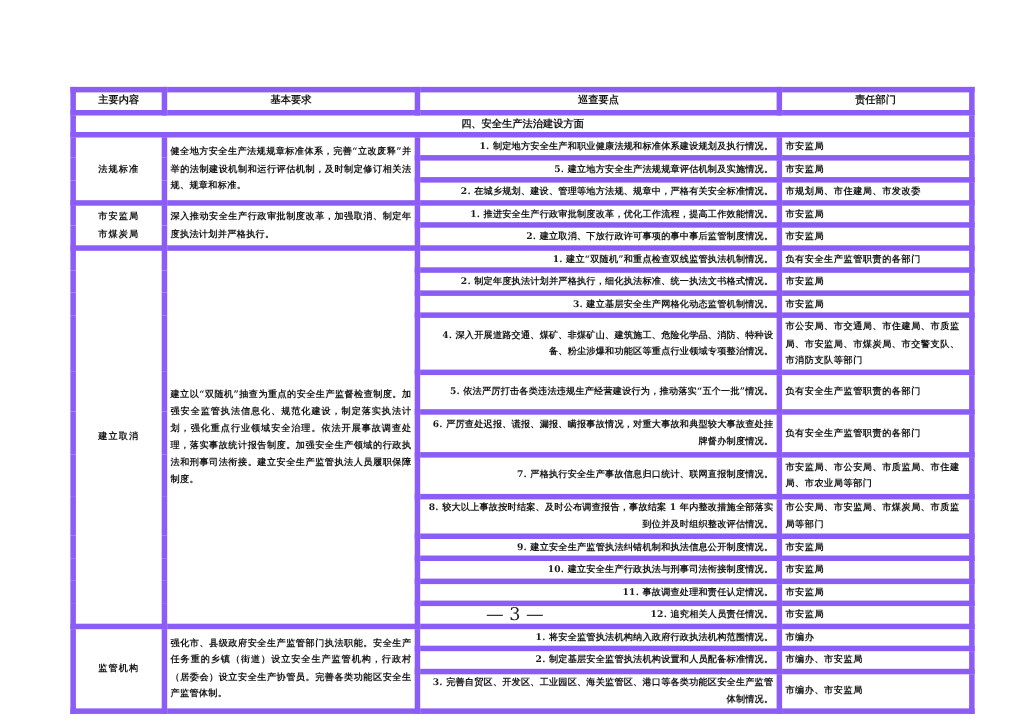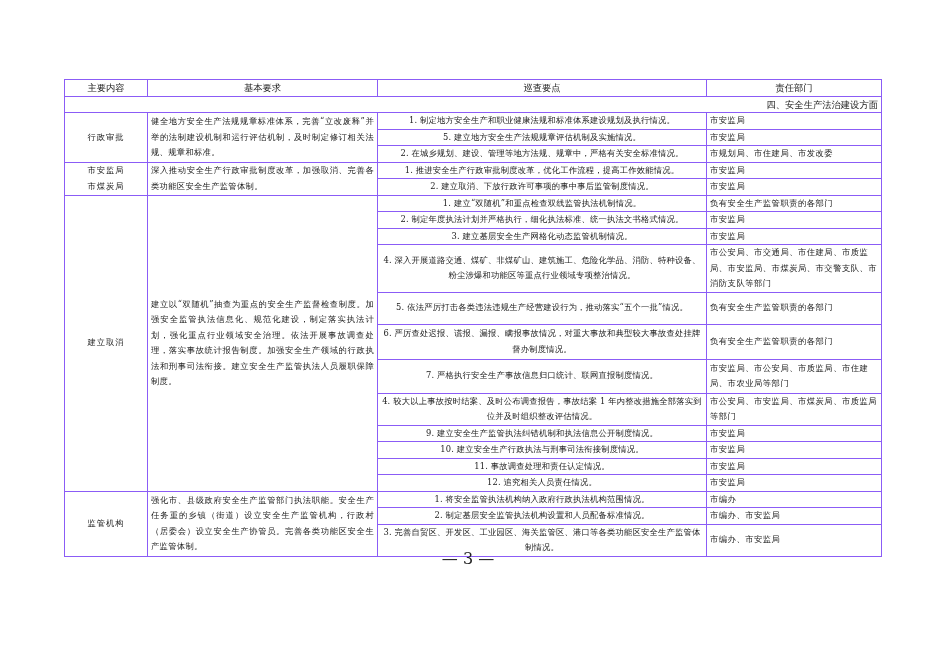--- a/index.html
+++ b/index.html
@@ -1,30 +1,30 @@
 <!DOCTYPE html>
 <html><head>
 <meta charset="utf-8">
 <style>
   html, body { margin: 0; padding: 0; background: #ffffff; }
   body { width: 936px; height: 662px; position: relative; overflow: hidden;
          font-family: "DejaVu Serif", "Liberation Serif", serif; color: #1a1a1a; }
   .page { position: absolute; left: 0; top: 0; width: 936px; height: 662px; }
   table.main { position: absolute; left: 64px; top: 79px; width: 817px;
                border-collapse: collapse; table-layout: fixed; }
-  table.main td, table.main th { border: 1px solid #8b5cf6; padding: 0 3px;
+  table.main td, table.main th { border: 5px solid #8b5cf6; padding: 0 3px;
                font-size: 8.3px; line-height: 15.5px; vertical-align: middle;
-               font-weight: normal; overflow: hidden; }
+               font-weight: bold; overflow: hidden; }
   table.main th { font-family: "DejaVu Sans", "Liberation Sans", sans-serif;
                font-size: 9.3px; text-align: center; height: 15px; }
   table.main tr.section td { font-family: "DejaVu Sans", "Liberation Sans", sans-serif;
-               font-size: 9.3px; text-align: right; height: 15px; padding-left: 3px; }
+               font-size: 9.3px; text-align: center; height: 15px; padding-left: 3px; }
   td.cat { text-align: center; letter-spacing: 1px; }
   td.req { text-align: justify; letter-spacing: 0.3px; padding: 0 4px; margin-left: 28px; }
-  td.pt { text-align: center; letter-spacing: 0.2px; }
+  td.pt { text-align: right; letter-spacing: 0.2px; }
   td.dept { text-align: left; letter-spacing: 0.5px; }
   tr.r1 td.pt, tr.r1 td.dept { height: 15px; }
   tr.r2 td.pt { height: 31px; }
   tr.r2b td.pt { height: 40px; }
   .footer { position: absolute; left: 0; width: 936px; top: 549px; text-align: center;
             font-family: "DejaVu Serif", "Liberation Serif", serif; font-size: 16px; color: #222; }
 </style>
 </head>
 <body>
 
@@ -43,40 +43,40 @@
         <th>巡查要点</th>
         <th>责任部门</th>
       </tr>
     </thead>
     <tbody>
       <tr class="section">
         <td colspan="4">四、安全生产法治建设方面</td>
       </tr>
 
       <tr class="r1">
-        <td class="cat" rowspan="3">行政审批</td>
+        <td class="cat" rowspan="3">法规标准</td>
         <td class="req" rowspan="3">健全地方安全生产法规规章标准体系，完善“立改废释”并举的法制建设机制和运行评估机制，及时制定修订相关法规、规章和标准。</td>
         <td class="pt">1. 制定地方安全生产和职业健康法规和标准体系建设规划及执行情况。</td>
         <td class="dept">市安监局</td>
       </tr>
       <tr class="r1">
         <td class="pt">5. 建立地方安全生产法规规章评估机制及实施情况。</td>
         <td class="dept">市安监局</td>
       </tr>
       <tr class="r1">
         <td class="pt">2. 在城乡规划、建设、管理等地方法规、规章中，严格有关安全标准情况。</td>
         <td class="dept">市规划局、市住建局、市发改委</td>
       </tr>
 
       <tr class="r1">
         <td class="cat" rowspan="2">
           <div>市安监局</div>
           <div>市煤炭局</div>
         </td>
-        <td class="req" rowspan="2">深入推动安全生产行政审批制度改革，加强取消、完善各类功能区安全生产监管体制。</td>
+        <td class="req" rowspan="2">深入推动安全生产行政审批制度改革，加强取消、制定年度执法计划并严格执行。</td>
         <td class="pt">1. 推进安全生产行政审批制度改革，优化工作流程，提高工作效能情况。</td>
         <td class="dept">市安监局</td>
       </tr>
       <tr class="r1">
         <td class="pt">2. 建立取消、下放行政许可事项的事中事后监管制度情况。</td>
         <td class="dept">市安监局</td>
       </tr>
 
       <tr class="r1">
         <td class="cat" rowspan="12">建立取消</td>
@@ -102,21 +102,21 @@
       </tr>
       <tr class="r2">
         <td class="pt" style="height:34px">6. 严厉查处迟报、谎报、漏报、瞒报事故情况，对重大事故和典型较大事故查处挂牌督办制度情况。</td>
         <td class="dept">负有安全生产监管职责的各部门</td>
       </tr>
       <tr class="r2">
         <td class="pt" style="height:33px">7. 严格执行安全生产事故信息归口统计、联网直报制度情况。</td>
         <td class="dept">市安监局、市公安局、市质监局、市住建局、市农业局等部门</td>
       </tr>
       <tr class="r2">
-        <td class="pt">4. 较大以上事故按时结案、及时公布调查报告，事故结案 1 年内整改措施全部落实到位并及时组织整改评估情况。</td>
+        <td class="pt">8. 较大以上事故按时结案、及时公布调查报告，事故结案 1 年内整改措施全部落实到位并及时组织整改评估情况。</td>
         <td class="dept">市公安局、市安监局、市煤炭局、市质监局等部门</td>
       </tr>
       <tr class="r1">
         <td class="pt">9. 建立安全生产监管执法纠错机制和执法信息公开制度情况。</td>
         <td class="dept">市安监局</td>
       </tr>
       <tr class="r1">
         <td class="pt">10. 建立安全生产行政执法与刑事司法衔接制度情况。</td>
         <td class="dept">市安监局</td>
       </tr>

